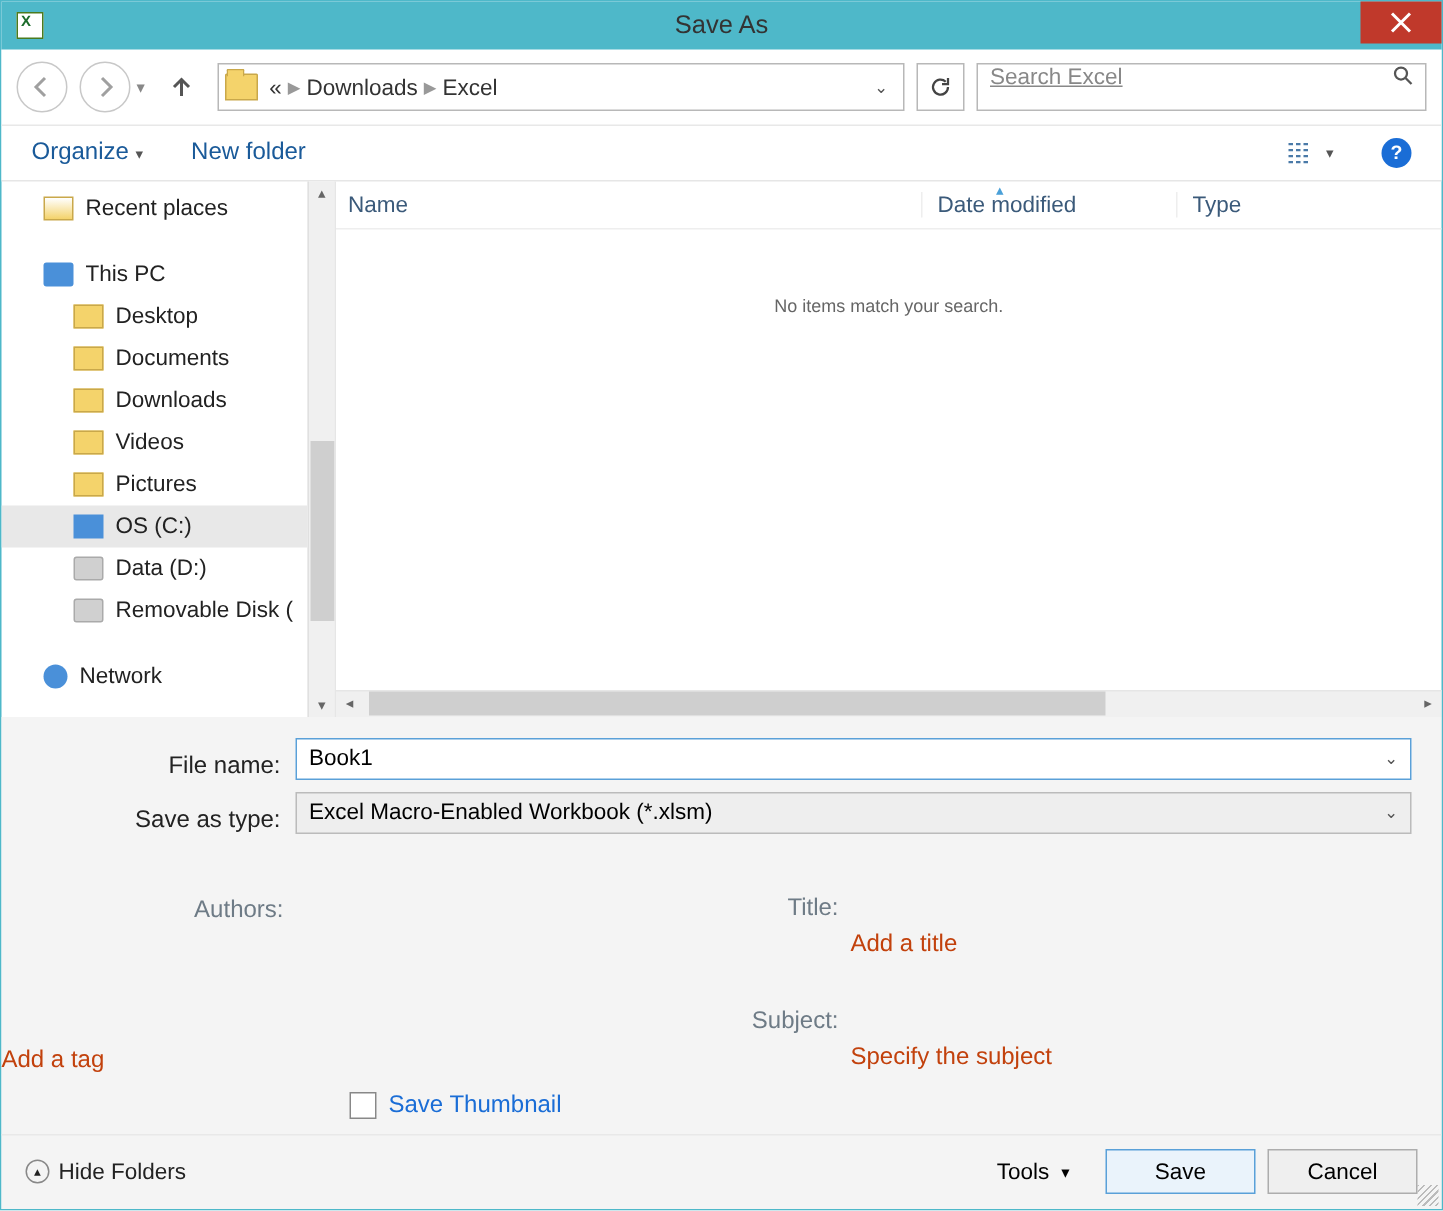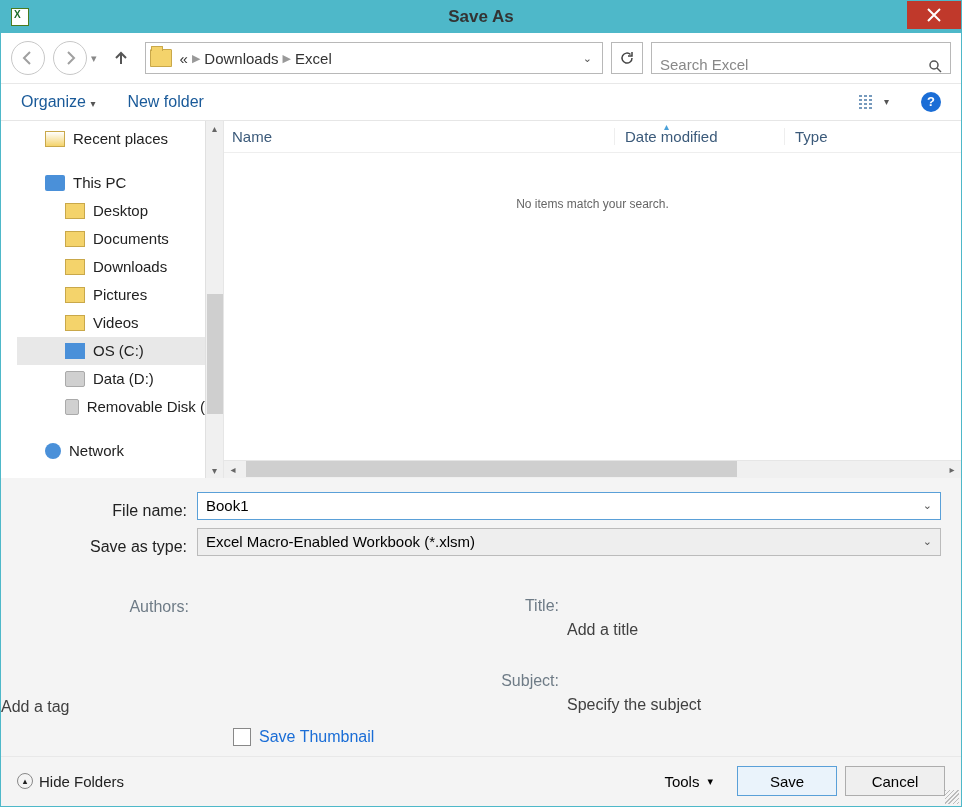--- a/index.html
+++ b/index.html
@@ -1,39 +1,39 @@
 <!DOCTYPE html>
 <html><head>
 <meta charset="utf-8">
 <style>
 * { box-sizing: border-box; margin: 0; padding: 0; font-family: "Segoe UI", Tahoma, sans-serif; }
 body { background: #f0f0f0; width: 962px; height: 807px; overflow: hidden; }
 .window { width: 962px; height: 807px; background: #fff; border: 1px solid #4eb8c9; display: flex; flex-direction: column; }
-.titlebar { height: 36px; background: #4eb8c9; display: flex; align-items: center; position: relative; font-weight: bold; }
+.titlebar { height: 36px; background: #4eb8c9; display: flex; align-items: center; position: relative; }
 .titlebar .excel-icon { width: 18px; height: 18px; margin-left: 10px; background: #fff; border: 1px solid #4a7a1f; position: relative; }
 .titlebar .excel-icon::after { content: "X"; position: absolute; left: 2px; top: 0; font-size: 10px; font-weight: bold; color: #1b6b2a; }
 .titlebar .title { position: absolute; left: 0; right: 0; text-align: center; font-size: 17px; color: #333; pointer-events:none;}
 .titlebar .close { position: absolute; right: 0; top: 0; width: 54px; height: 28px; background: #c0392b; color: #fff; display: flex; align-items: center; justify-content: center; font-size: 16px; }
 .navbar { height: 56px; background: #fff; display: flex; align-items: center; padding: 0 10px; gap: 8px; border-bottom: 1px solid #e8e8e8; }
 .nav-btn { width: 34px; height: 34px; border: 1px solid #c8c8c8; border-radius: 50%; display: flex; align-items: center; justify-content: center; color: #8a8a8a; font-size: 18px; }
 .up-btn { width: 24px; height: 24px; display: flex; align-items: center; justify-content: center; color: #555; font-size: 18px; margin: 0 4px;}
 .addr-bar { flex: 1; height: 32px; border: 1px solid #b8b8b8; display: flex; align-items: center; padding: 0 4px; font-size: 15px; color: #333; }
 .folder-icon { width: 22px; height: 18px; background: #f4d36b; border: 1px solid #c9a84a; border-radius: 1px 1px 0 0; margin-right: 8px; position: relative; }
 .folder-icon::before { content:""; position:absolute; top:-4px; left:0; width:10px; height:4px; background:#f4d36b; border:1px solid #c9a84a; border-bottom:none; border-radius:1px 1px 0 0;}
 .crumb-sep { color: #999; margin: 0 4px; font-size:11px;}
 .addr-drop { margin-left: auto; color: #555; padding: 0 6px; font-size:11px;}
 .refresh-btn { width: 32px; height: 32px; border: 1px solid #b8b8b8; display: flex; align-items: center; justify-content: center; color: #444; font-size: 16px; }
-.search-box { width: 300px; height: 32px; border: 1px solid #b8b8b8; display: flex; align-items: flex-end; padding: 0 8px; color: #888; font-size: 15px; }
+.search-box { width: 300px; height: 32px; border: 1px solid #b8b8b8; display: flex; align-items: flex-start; padding: 0 8px; color: #888; font-size: 15px; text-decoration: underline; }
 .search-box .mag { margin-left: auto; color: #555; font-size: 15px;}
 .toolbar { height: 40px; background: #fff; display: flex; align-items: center; padding: 0 20px; gap: 32px; font-size: 16px; color: #1a5a99; }
 .toolbar .spacer { flex: 1; }
 .toolbar .view-icon { display:flex; align-items:center; gap:6px; color:#555;}
 .toolbar .help-icon { width: 20px; height: 20px; border-radius: 50%; background: #1a6dd6; color: #fff; display: flex; align-items: center; justify-content: center; font-size: 13px; font-weight: bold; }
 .split { display: flex; height: 398px; border-top: 1px solid #e6e6e6;}
-.treepane { width: 222px; display: flex; position: relative; padding-left: 16px; }
+.treepane { width: 222px; display: flex; position: relative; }
 .treelist { flex:1; overflow: hidden; padding: 4px 0; font-size: 15px; color: #222; }
 .tree-scroll { width: 18px; background: #f0f0f0; border-left: 1px solid #e0e0e0; display:flex; flex-direction:column; align-items:center; justify-content:space-between; padding:2px 0;}
 .tree-scroll .thumb { width:16px; height:120px; background:#cfcfcf; margin-top:110px;}
 .tree-scroll .arr { font-size:10px; color:#666; }
 .tree-item { display: flex; align-items: center; height: 28px; padding-left: 28px; gap: 8px; white-space: nowrap;}
 .tree-item.indent { padding-left: 48px; }
 .tree-item.sel { background: #e8e8e8; }
 .tree-item .ic { width: 20px; height: 16px; display:inline-block; }
 .ic.fold { background: #f4d36b; border: 1px solid #c9a84a; }
 .ic.pc { background: #4a90d9; border-radius:2px; }
@@ -57,21 +57,21 @@
 .form-row { display: flex; align-items: flex-end; }
 .form-label { width: 196px; text-align: right; padding-right: 10px; color: #222; }
 .fn-input { flex: 1; height: 28px; border: 1px solid #5aa0d8; background: #fff; padding: 0 8px; font-size: 15px; display:flex; align-items:center; position:relative; margin-right:4px;}
 .fn-input .dd { position:absolute; right:8px; font-size:11px; color:#555;}
 .st-input { flex: 1; height: 28px; border: 1px solid #bbb; background: #eeeeee; padding: 0 8px; font-size: 15px; display:flex; align-items:center; position:relative; margin-right:4px;}
 .st-input .dd { position:absolute; right:8px; font-size:11px; color:#555;}
 .meta-row { display:flex; margin-top:10px;}
 .meta-col { display:flex; flex-direction:column; gap:10px;}
 .meta-pair { display:flex; align-items:center;}
 .meta-label { color:#6e7b86; text-align:right; padding-right:8px;}
-.meta-val { color:#404040;margin-top:47px; }
+.meta-val { color:#c2410c;margin-top:47px; }
 .meta-val.blank { width: 180px; height:20px; background:#f4f4f4;}
 .thumb-row { display:flex; align-items:center; margin-top:4px; padding-left: 232px; gap:8px;}
 .checkbox { width:18px; height:18px; border:1px solid #888; background:#fff;}
 .footer { height: 56px; background: #f4f4f4; display: flex; align-items: center; padding: 0 16px; border-top:1px solid #e8e8e8; position:relative;}
 .hide-folders { display:flex; align-items:center; gap:6px; font-size:15px; color:#222;}
 .circ { width:16px; height:16px; border:1px solid #888; border-radius:50%; display:flex; align-items:center; justify-content:center; font-size:9px;}
 .footer .spacer { flex:1;}
 .tools { display:flex; align-items:center; gap:8px; font-size:15px; margin-right:16px;}
 .btn { width:100px; height:30px; border:1px solid #adadad; background:#efefef; font-size:15px; display:flex; align-items:center; justify-content:center; margin-left:8px;}
 .btn.primary { border:1px solid #5aa0d8; background:#eaf3fb;}
@@ -169,25 +169,25 @@
         <div class="tree-item indent">
             <span class="ic fold"></span>
             <span>Documents</span>
           </div>
         <div class="tree-item indent">
             <span class="ic fold"></span>
             <span>Downloads</span>
           </div>
         <div class="tree-item indent">
             <span class="ic fold"></span>
+            <span>Videos</span>
+          </div>
+        <div class="tree-item indent">
+            <span class="ic fold"></span>
             <span>Pictures</span>
-          </div>
-        <div class="tree-item indent">
-            <span class="ic fold"></span>
-            <span>Videos</span>
           </div>
         <div class="tree-item indent sel">
             <span class="ic os"></span>
             <span>OS (C:)</span>
           </div>
         <div class="tree-item indent">
             <span class="ic drive"></span>
             <span>Data (D:)</span>
           </div>
         <div class="tree-item indent">

